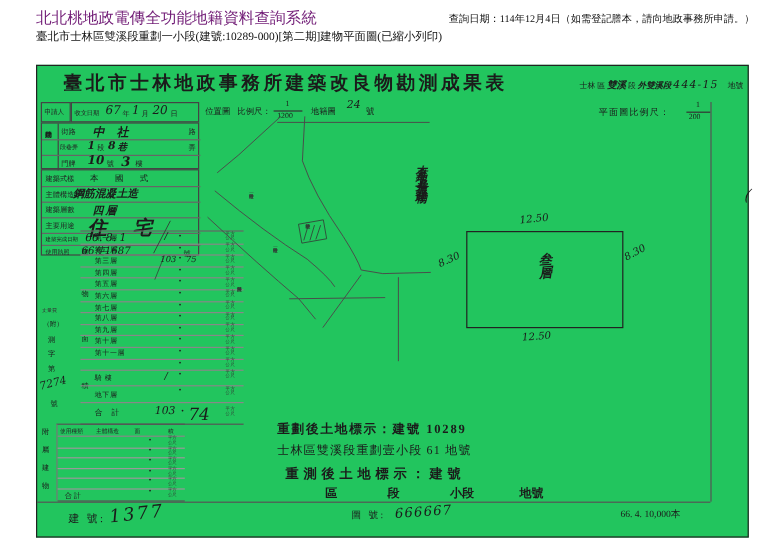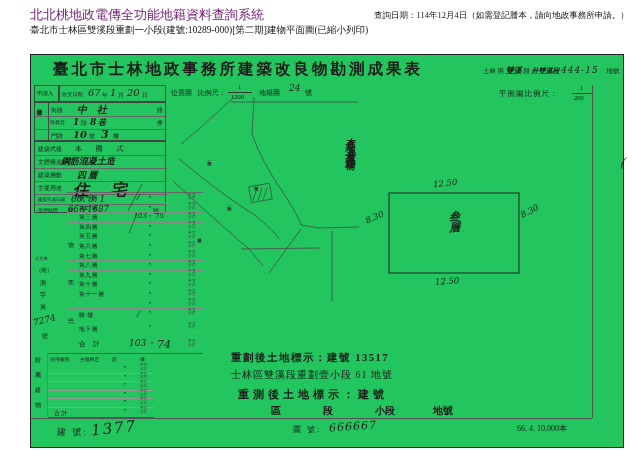--- a/index.html
+++ b/index.html
@@ -241,21 +241,21 @@
     </div>
     <div class="abs srow" style="left:0;top:129px;width:136px;height:14px">
       <span class="flabel" style="top:3px">地下層</span>
       <span class="fdot">•</span>
       <span class="funit"><span>平方</span><br><span>公尺</span></span>
     </div>
     <div class="abs" style="left:0;top:143px;width:136px;height:17px;border-bottom:.8px solid #555">
       <span class="flabel" style="top:4px;font-size:6.5px">合　計</span>
       <span class="hw" style="position:absolute;left:62px;top:2px;font-size:9px">103</span>
       <span class="fdot" style="left:84px;top:4px">•</span>
-      <span class="hw" style="position:absolute;left:90px;top:2px;font-size:11px">74</span>
+      <span class="hw" style="position:absolute;left:90px;top:2px;font-size:14px">74</span>
       <span class="funit" style="top:4px"><span>平方</span><br><span>公尺</span></span>
     </div>
   </div>
 
   <svg class="abs" style="left:85px;top:120px" width="50" height="70">
     <line x1="26" y1="9" x2="12" y2="36" stroke="#333" stroke-width="0.7"></line>
     <line x1="21" y1="38" x2="13" y2="58" stroke="#333" stroke-width="0.6"></line>
   </svg>
 
   <span class="abs" style="left:4px;top:201px;font-size:4.2px;color:#333">丈量費</span>
@@ -342,21 +342,21 @@
   <span class="abs hw" style="left:489px;top:151px;font-size:8.5px;display:inline-block;transform:rotate(-28deg)">8.30</span>
   <div class="abs" style="left:418px;top:156px;text-align:center">
     <div class="hwb" style="font-size:11px;line-height:11px;transform:rotate(-4deg)">叁</div>
     <div class="hwb" style="font-size:11px;line-height:11px;transform:rotate(-6deg)">層</div>
   </div>
   <span class="abs hw" style="left:581px;top:98px;font-size:14px;display:inline-block;transform:rotate(8deg)">（</span>
 
   <div class="abs thinline" style="left:561px;top:30px;width:1px;height:333px"></div>
   <div class="abs thinline" style="left:0px;top:363px;width:561px;height:1px"></div>
 
-  <div class="abs" style="left:200px;top:296px;font-size:10.5px;letter-spacing:1.5px;font-weight:600">重劃後土地標示：建號 13517</div>
+  <div class="abs" style="left:200px;top:296px;font-size:10.5px;letter-spacing:1.5px;font-weight:600">重劃後土地標示：建號 10289</div>
   <div class="abs" style="left:200px;top:313px;font-size:10px;letter-spacing:1px">士林區雙溪段重劃壹小段 61 地號</div>
   <div class="abs bt" style="left:207px;top:332px;font-size:11px;letter-spacing:4px">重測後土地標示：建號</div>
   <span class="abs bt" style="left:240px;top:349px;font-size:10px">區</span>
   <span class="abs bt" style="left:292px;top:349px;font-size:10px">段</span>
   <span class="abs bt" style="left:344px;top:349px;font-size:10px">小段</span>
   <span class="abs bt" style="left:402px;top:349px;font-size:10px">地號</span>
 
   <span class="abs" style="left:26px;top:371px;font-size:9px;letter-spacing:2px">建 號:</span>
   <span class="abs hw" style="left:60px;top:364px;font-size:15px;letter-spacing:2px;display:inline-block;transform:rotate(-6deg)">1377</span>
   <span class="abs" style="left:262px;top:369px;font-size:8px;letter-spacing:2px">圖 號:</span>

